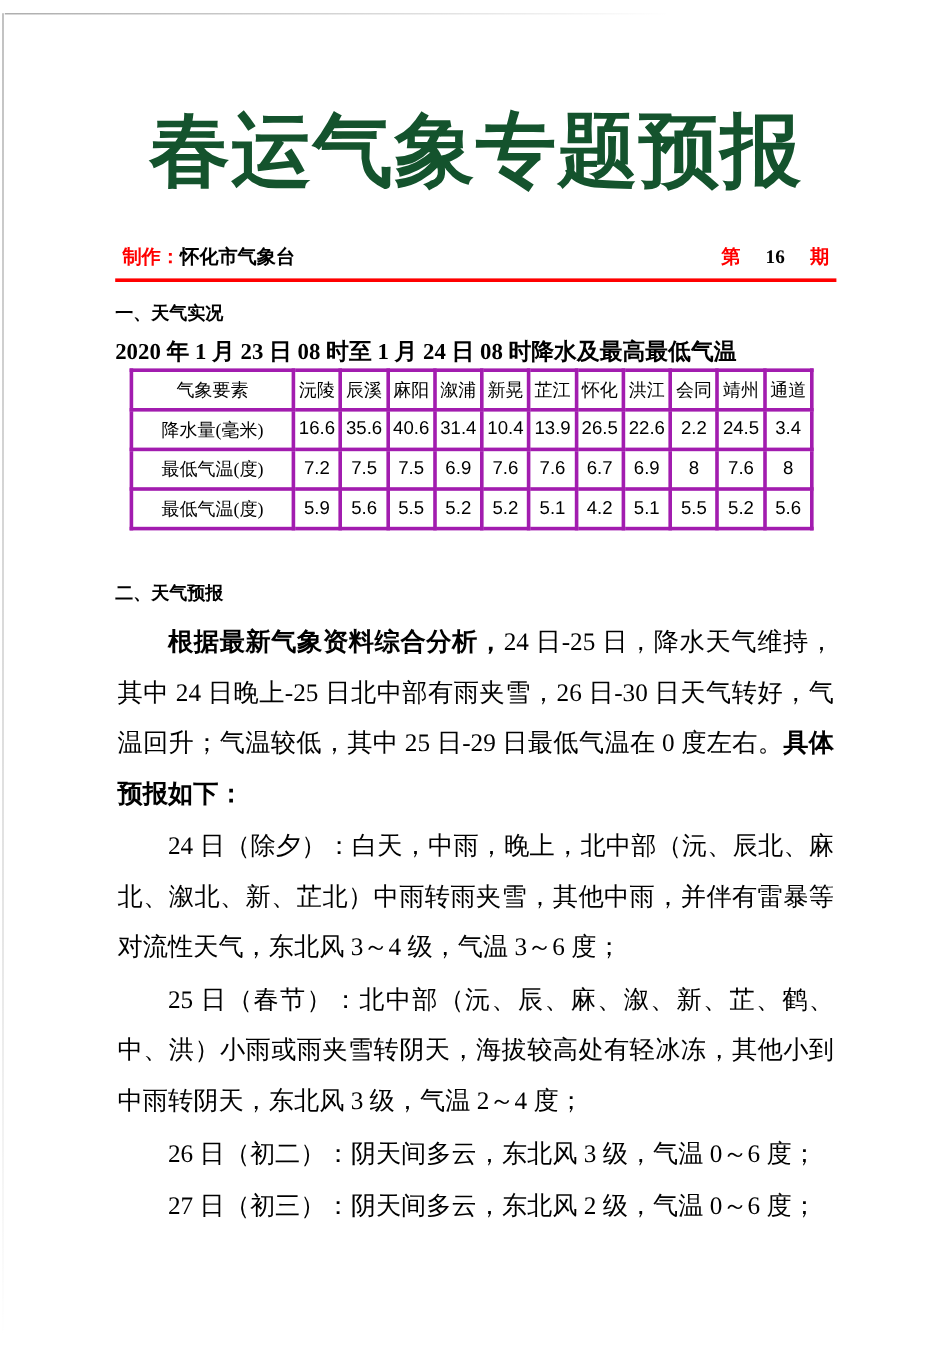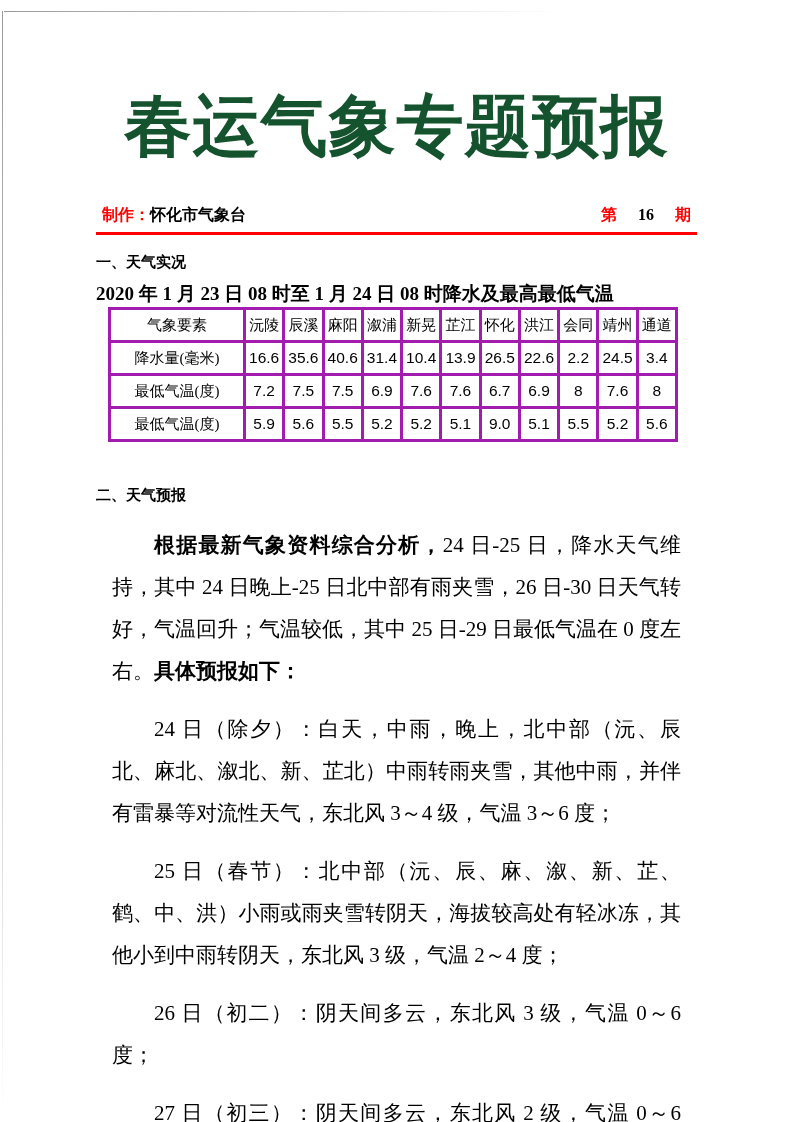--- a/index.html
+++ b/index.html
@@ -59,21 +59,21 @@
     text-align:center;vertical-align:middle;font-weight:normal;
   }
   table.weather .numcell{
     font-family:"Liberation Sans","DejaVu Sans",sans-serif;
     font-size:15.5px;
     text-align:center;
   }
 
   .forecast{margin-top:6px;}
   .forecast p{
-    margin:16px;text-indent:42px;
+    margin:2px;text-indent:42px;
     font-size:21px;line-height:42px;
     text-align:justify;
   }
   .forecast .b{font-weight:bold;}
 </style>
 </head>
 <body>
 
 <div class="page">
   <div class="edge-top"></div>
@@ -148,21 +148,21 @@
             <td class="numcell">8</td>
           </tr>
           <tr>
             <td>最低气温(度)</td>
             <td class="numcell">5.9</td>
             <td class="numcell">5.6</td>
             <td class="numcell">5.5</td>
             <td class="numcell">5.2</td>
             <td class="numcell">5.2</td>
             <td class="numcell">5.1</td>
-            <td class="numcell">9.0</td>
+            <td class="numcell">4.2</td>
             <td class="numcell">5.1</td>
             <td class="numcell">5.5</td>
             <td class="numcell">5.2</td>
             <td class="numcell">5.6</td>
           </tr>
         </tbody>
     </table>
 
     <h2 class="sec sec2">二、天气预报</h2>
 

